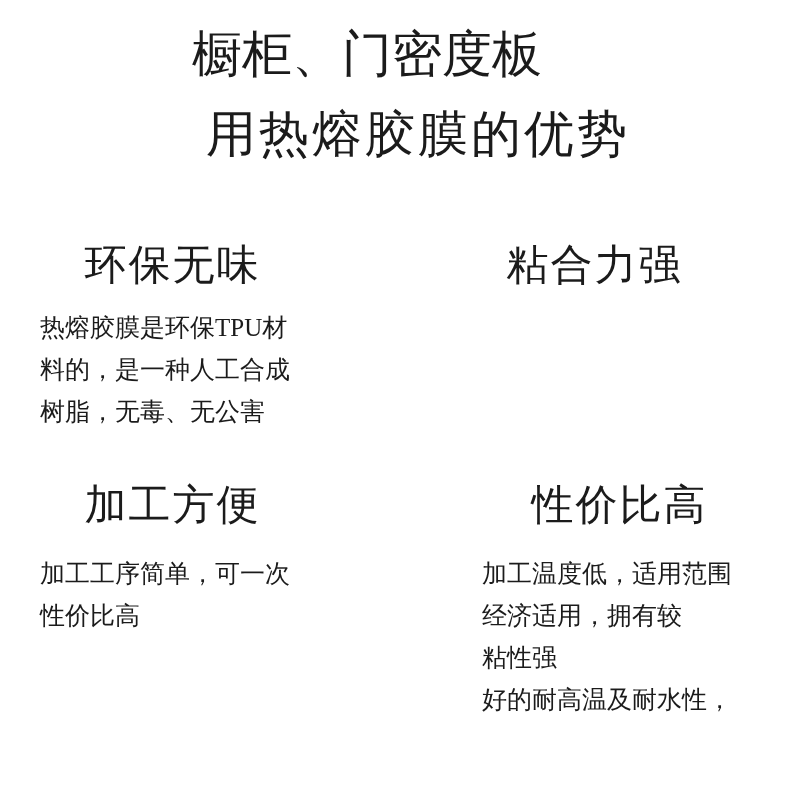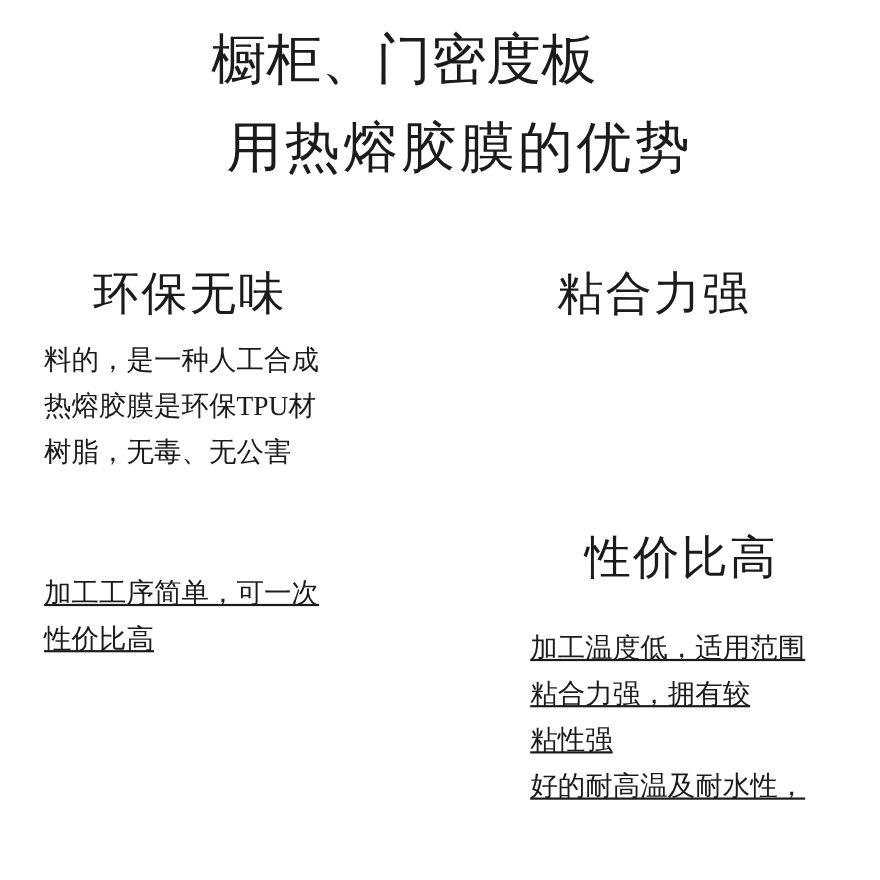--- a/index.html
+++ b/index.html
@@ -42,67 +42,68 @@
   #q3 { left: 40px;  top: 483px; width: 265px; }
   #q4 { left: 482px; top: 483px; width: 275px; }
   .feature-heading {
     margin: 0;
     font-size: 42px;
     line-height: 50px;
     font-weight: normal;
     text-align: center;
     letter-spacing: 2px;
     white-space: nowrap;
+    font-family: Liberation Mono, monospace;
   }
   .feature-body {
     margin-top: 14px;
     font-size: 25px;
     line-height: 42px;
   }
   #q3 .feature-body, #q4 .feature-body {
-    margin-top: 36px;
-    text-decoration: underline;
+    margin-top: 20px;
   }
   .body-line {
     white-space: nowrap;
   }
 </style>
 </head>
 <body>
 
 <main>
 
   <header>
     <div class="title-line" id="title-line-1">橱柜、门密度板</div>
     <div class="title-line" id="title-line-2">用热熔胶膜的优势</div>
   </header>
 
   <section class="quadrant" id="q1">
     <h2 class="feature-heading">环保无味</h2>
     <div class="feature-body">
+      <div class="body-line">热熔胶膜是环保TPU材</div>
       <div class="body-line">料的，是一种人工合成</div>
-      <div class="body-line">热熔胶膜是环保TPU材</div>
       <div class="body-line">树脂，无毒、无公害</div>
     </div>
   </section>
 
   <section class="quadrant" id="q2">
     <h2 class="feature-heading">粘合力强</h2>
   </section>
 
   <section class="quadrant" id="q3">
+    <h2 class="feature-heading">加工方便</h2>
     <div class="feature-body">
       <div class="body-line">加工工序简单，可一次</div>
       <div class="body-line">性价比高</div>
     </div>
   </section>
 
   <section class="quadrant" id="q4">
     <h2 class="feature-heading">性价比高</h2>
     <div class="feature-body">
       <div class="body-line">加工温度低，适用范围</div>
-      <div class="body-line">粘合力强，拥有较</div>
+      <div class="body-line">经济适用，拥有较</div>
       <div class="body-line">粘性强</div>
       <div class="body-line">好的耐高温及耐水性，</div>
     </div>
   </section>
 
 </main>
 
 </body></html>

